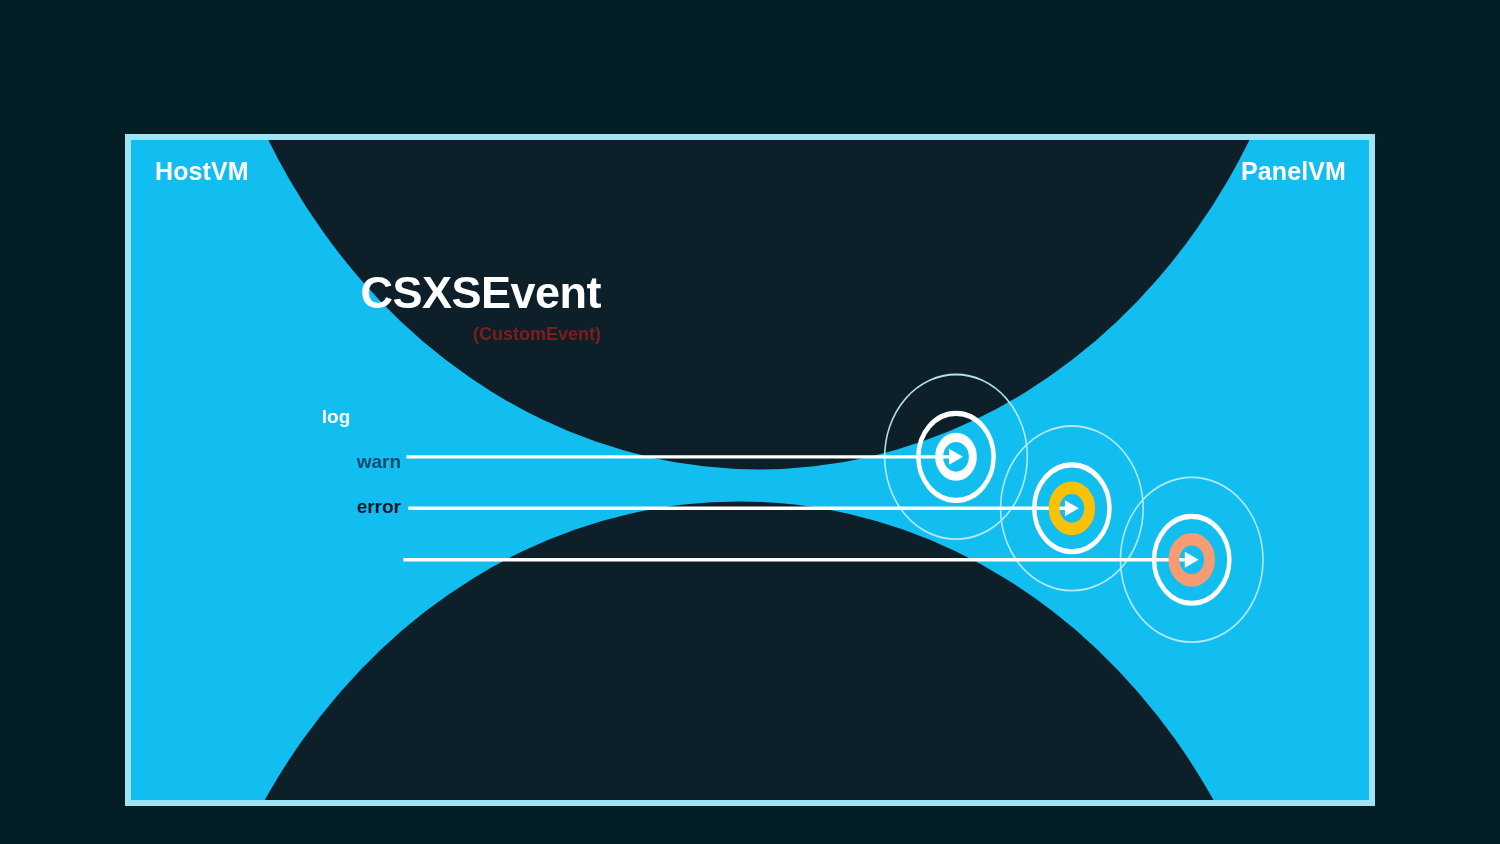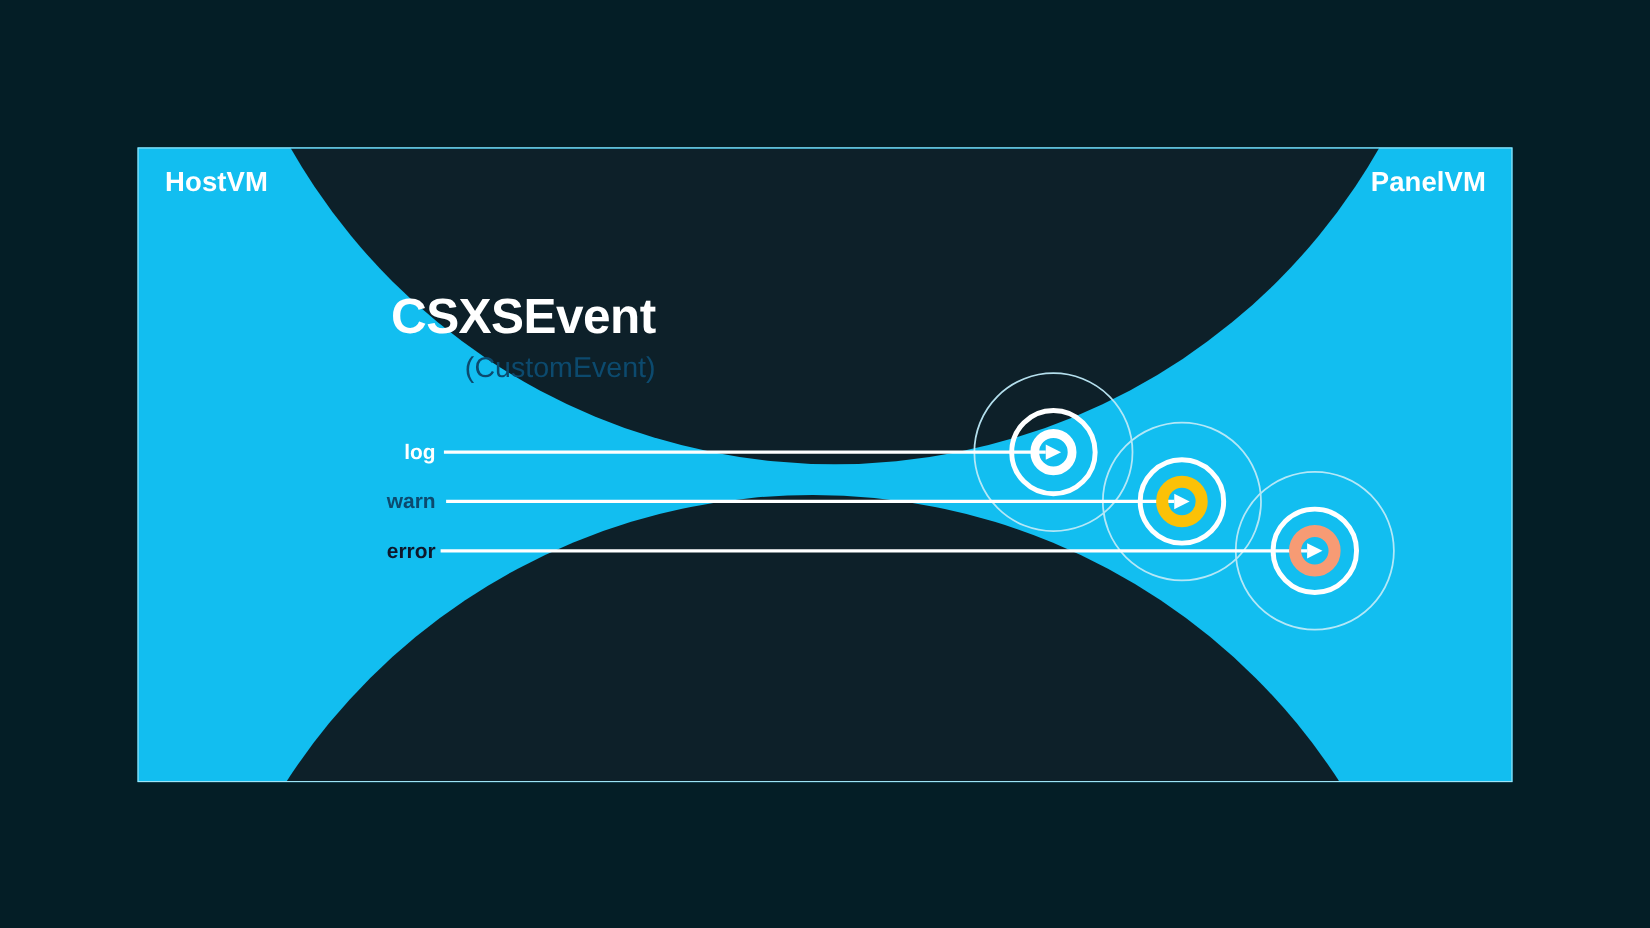--- a/index.html
+++ b/index.html
@@ -17,24 +17,24 @@
     position: relative;
     width: 1500px;
     height: 844px;
     background: #041e26;
   }
   #panel {
     position: absolute;
     left: 125px;
     top: 134px;
     width: 1250px;
-    height: 577px;
+    height: 672px;
     overflow: hidden;
     background: #12bef0;
-    border: 1px solid #1d4ed8;
+    border: 6px solid #1d4ed8;
     box-sizing: border-box;
   }
   #panel-svg {
     position: absolute;
     left: 0;
     top: 0;
     width: 100%;
     height: 100%;
     display: block;
   }
@@ -60,23 +60,23 @@
   #event-title {
     color: #ffffff;
     font-size: 45px;
     font-weight: bold;
     line-height: 1.0;
     letter-spacing: -0.5px;
     white-space: nowrap;
   }
   #event-subtitle {
     margin-top: 9px;
-    color: #0c4a6e;
-    font-size: 26px;
-    font-weight: normal;
+    color: #7f1d1d;
+    font-size: 18px;
+    font-weight: bold;
     white-space: nowrap;
   }
 
   .chan-label {
     position: absolute;
     text-align: right;
     font-size: 19px;
     font-weight: bold;
     white-space: nowrap;
     width: 130px;
@@ -132,18 +132,18 @@
 
     <div class="vm-label" id="label-host">HostVM</div>
 
     <div class="vm-label" id="label-panel">PanelVM</div>
 
     <div id="event-block">
       <div id="event-title">CSXSEvent</div>
       <div id="event-subtitle">(CustomEvent)</div>
     </div>
 
-    <div class="chan-label" id="chan-0" style="color: rgb(255, 255, 255); left: 140px; top: 266px;">log</div>
+    <div class="chan-label" id="chan-0" style="color: rgb(255, 255, 255); left: 140px; top: 266px; text-align: center;">log</div>
     <div class="chan-label" id="chan-1" style="color: #0c4a6e; left: 140px; top: 311px;">warn</div>
     <div class="chan-label" id="chan-2" style="color: #0f172a; left: 140px; top: 356px;">error</div>
 
   </div>
 </div>
 
 </body></html>

